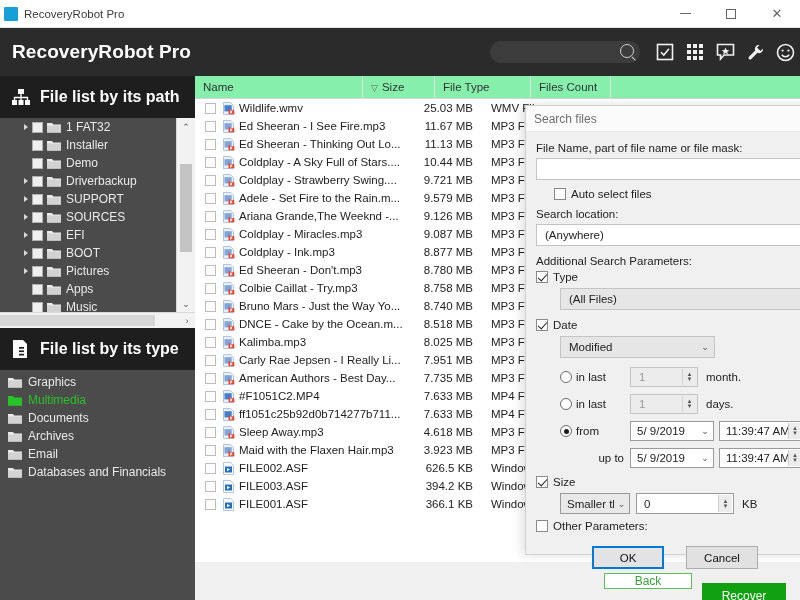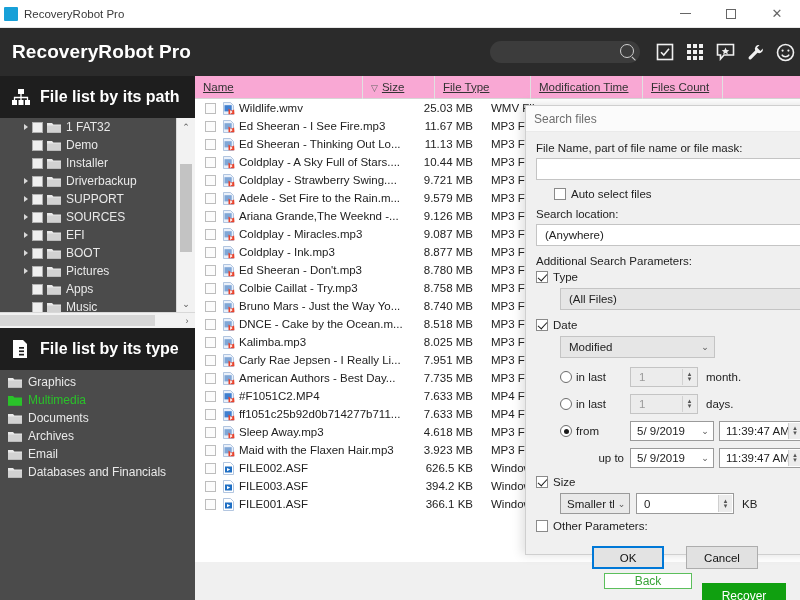--- a/index.html
+++ b/index.html
@@ -99,22 +99,22 @@
   .hsb .thumb { position:absolute; left:0; top:2px; width:155px; bottom:2px; background:#d6d6d6; }
 
   .typelist { background:#4b4b4b; padding-top:3px; }
   .tyrow { height:18px; display:flex; align-items:center; color:#e9e9e9; font-size:12px; padding-left:8px; }
   .tyrow.sel { color:#2ac22a; }
   .tyfold { width:14px; height:11px; flex:none; margin-right:6px; }
 
   
   .filearea { position:absolute; left:195px; top:76px; right:0; bottom:0; background:#f0f0f0; }
   .listhead {
-    height:23px; background:#f9a8d4; border-bottom:1px solid #d6d6d6;
-    display:flex; align-items:center; font-size:11.5px; color:#333;text-decoration:underline;
+    height:23px; background:#86efac; border-bottom:1px solid #d6d6d6;
+    display:flex; align-items:center; font-size:11.5px; color:#333;
   }
   .hcell { height:23px; line-height:23px; padding-left:8px; border-right:1px solid #e0e0e0; white-space:nowrap; flex:none; }
   .hcell .sorticon { display:inline-block; margin-right:4px; color:#666; font-size:9px; }
   .listbody {
     position:absolute; left:0; top:23px; right:0; bottom:38px; background:#ffffff; overflow:hidden;
   }
   .frow { height:18px; display:flex; align-items:center; font-size:11.5px; color:#222; }
   .fchk { width:11px; height:11px; border:1px solid #bdbdbd; background:#fcfcfc; margin-left:10px; margin-right:6px; flex:none; }
   .ficon { width:13px; height:13px; flex:none; margin-right:4px; }
   .ficon svg { display:block; }
@@ -342,32 +342,32 @@
           </div>
           <div class="trow">
             <span class="tw"></span>
             <span class="tchk"></span>
             <span class="tfold">
               <svg width="14" height="11" viewBox="0 0 14 11">
                 <path d="M0 1 H5 L6.4 2.6 H14 V10.6 H0 Z" fill="#e9e9e9"></path>
                 <path d="M0 3.5 H14 V10.6 H0 Z" fill="#d2d2d2"></path>
               </svg>
             </span>
-            <span class="tlabel">Demo</span>
+            <span class="tlabel">Installer</span>
           </div>
           <div class="trow">
             <span class="tw"></span>
             <span class="tchk"></span>
             <span class="tfold">
               <svg width="14" height="11" viewBox="0 0 14 11">
                 <path d="M0 1 H5 L6.4 2.6 H14 V10.6 H0 Z" fill="#e9e9e9"></path>
                 <path d="M0 3.5 H14 V10.6 H0 Z" fill="#d2d2d2"></path>
               </svg>
             </span>
-            <span class="tlabel">Installer</span>
+            <span class="tlabel">Demo</span>
           </div>
           <div class="trow">
             <span class="tw">
               <span class="arr"></span>
             </span>
             <span class="tchk"></span>
             <span class="tfold">
               <svg width="14" height="11" viewBox="0 0 14 11">
                 <path d="M0 1 H5 L6.4 2.6 H14 V10.6 H0 Z" fill="#e9e9e9"></path>
                 <path d="M0 3.5 H14 V10.6 H0 Z" fill="#d2d2d2"></path>
@@ -532,21 +532,20 @@
           <span>Databases and Financials</span>
         </div>
       </div>
   </div>
 
   <div class="filearea">
     <div class="listhead" id="list-head">
         <div class="hcell" style="width: 168px;"><span>Name</span></div>
         <div class="hcell" style="width: 72px;"><span class="sorticon">▽</span><span>Size</span></div>
         <div class="hcell" style="width: 96px;"><span>File Type</span></div>
-        <div class="hcell" style="width: 112px;"><span>Modification Time</span></div>
         <div class="hcell" style="width: 80px;"><span>Files Count</span></div>
         <div class="hcell" style="flex: 1 1 0%; border-right: none;"></div>
       </div>
     <div class="listbody" id="list-body">
         <div class="frow">
           <span class="fchk"></span>
           <span class="ficon">
             <svg width="13" height="13" viewBox="0 0 13 13">
               <path d="M1.5 .5 H8.5 L11.5 3.5 V12.5 H1.5 Z" fill="#e9f0fa" stroke="#9fb8d8" stroke-width=".8"></path>
               <rect x="2.5" y="3.2" width="7.2" height="6.2" fill="#3f7fd0"></rect>

